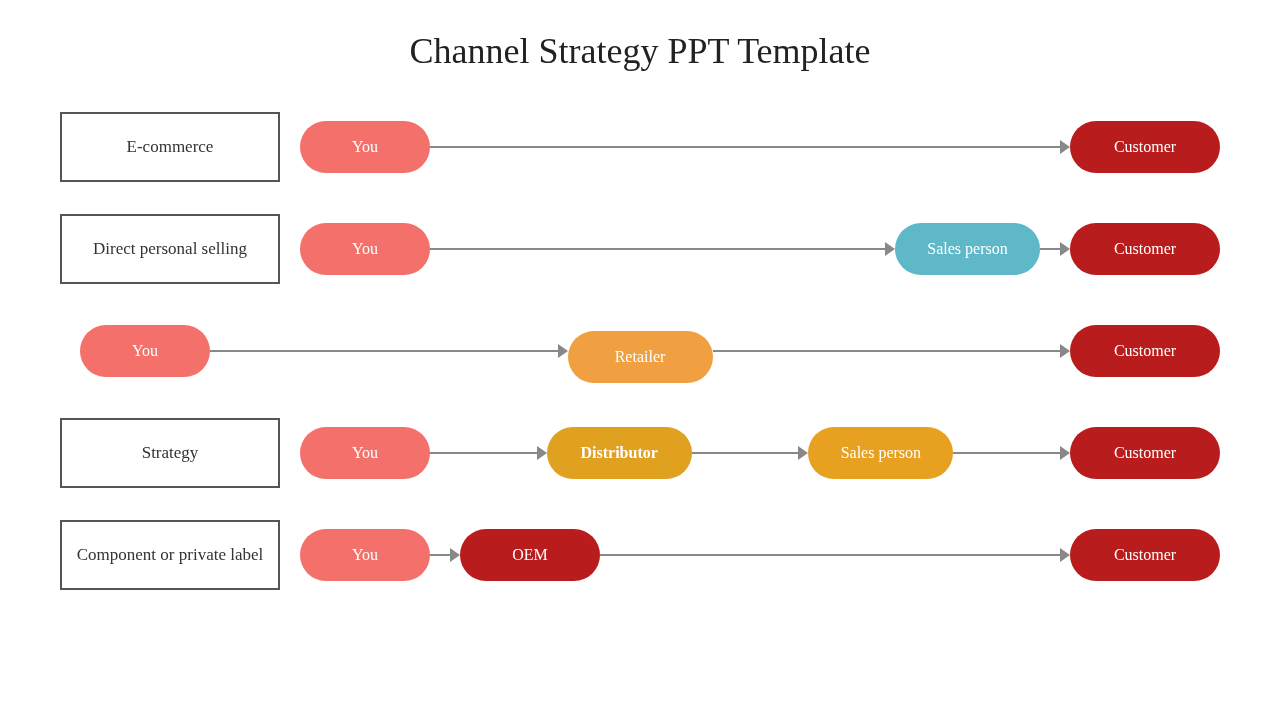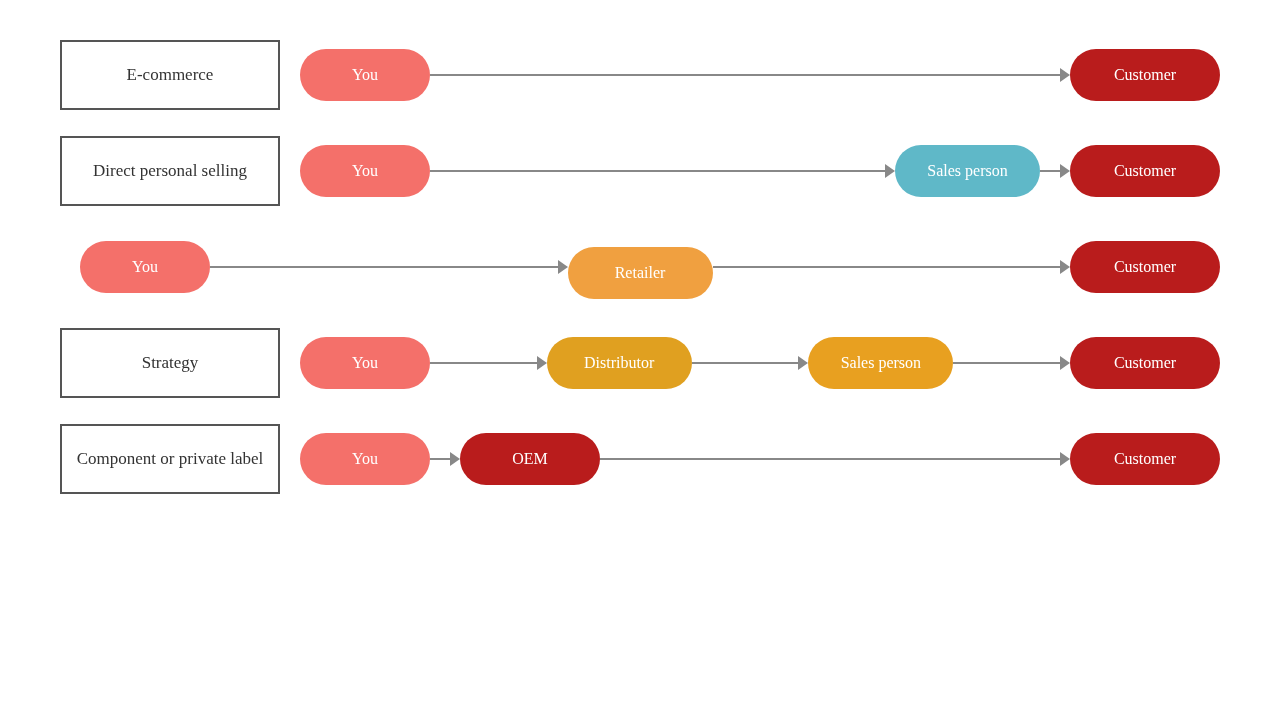--- a/index.html
+++ b/index.html
@@ -21,21 +21,21 @@
     .title {
       font-size: 36px;
       font-weight: normal;
       color: #222;
       margin-bottom: 30px;
       text-align: center;
     }
     .rows-container {
       display: flex;
       flex-direction: column;
-      gap: 6px;
+      gap: 12px;
       width: 100%;
     }
     .channel-row {
       display: flex;
       align-items: center;
       height: 90px;
     }
     .label-box {
       width: 220px;
       min-height: 70px;
@@ -83,20 +83,21 @@
       width: 145px;
     }
     .pill-retailer {
       background: #f0a040;
       width: 145px;
       margin-top: 11px;
     }
     .pill-distributor {
       background: #e0a020;
       width: 145px;
+      font-weight: bold;
     }
     .pill-salesperson-yellow {
       background: #e8a020;
       width: 145px;
     }
     .pill-oem {
       background: #b91c1c;
       width: 140px;
     }
     .connector {
@@ -121,20 +122,21 @@
       border-left: 10px solid #888;
       flex-shrink: 0;
     }
     
     .gap-left { width: 20px; flex-shrink: 0; }
   </style>
 </head>
 <body>
 
 <div class="page">
+  <h1 class="title">Channel Strategy PPT Template</h1>
   <div class="rows-container">
 
     <div class="channel-row">
       <div class="label-box">
         <span>E-commerce</span>
       </div>
       <div class="flow-section">
         <div class="gap-left"></div>
         <div class="pill pill-you">
           <span>You</span>

